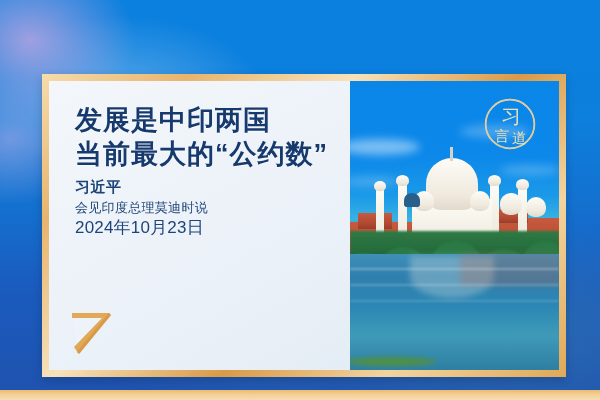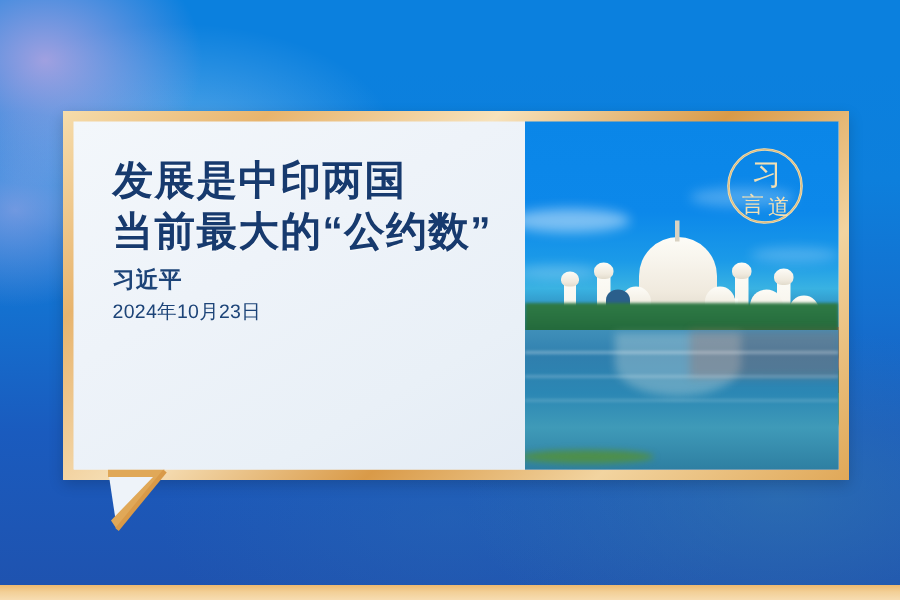--- a/index.html
+++ b/index.html
@@ -15,38 +15,38 @@
         radial-gradient(ellipse 120px 90px at 10px 140px, rgba(190,175,230,.55) 0%, rgba(180,175,230,0) 72%),
         radial-gradient(ellipse 200px 110px at 120px 95px, rgba(255,255,255,.30) 0%, rgba(255,255,255,0) 72%),
         radial-gradient(ellipse 300px 160px at 520px 330px, rgba(60,130,170,.45) 0%, rgba(60,130,170,0) 70%),
         radial-gradient(ellipse 260px 130px at 300px 345px, rgba(45,110,180,.35) 0%, rgba(45,110,180,0) 75%),
         linear-gradient(180deg,#0b80de 0%, #0b80de 12%, #0d7fdc 30%, #1470cf 52%, #1a5bbe 72%, #1d56b5 88%, #1f52ae 100%);
   }
   #bottomBand{position:absolute;left:0;right:0;bottom:0;height:10px;
       background:linear-gradient(180deg,#edb96f 0%,#f2cf96 45%,#f7ddb2 100%);}
 
   
-  #card{position:absolute;left:42px;top:74px;width:524px;height:246px;
+  #card{position:absolute;left:42px;top:74px;width:524px;height:303px;
         box-sizing:border-box;
         border:7px solid transparent;
         background:
           linear-gradient(#eef4fa,#eef4fa) padding-box,
           linear-gradient(135deg,#f6dcab 0%,#e8b46d 18%,#f7e2bb 38%,#d99a48 58%,#f2d4a0 78%,#e0a858 100%) border-box;
         box-shadow:0 3px 9px rgba(0,0,0,.18);
         display:flex;}
   
   #textPanel{width:301px;box-sizing:border-box;
         background:linear-gradient(150deg,#f3f7fb 0%,#eef3f9 40%,#e9f0f7 75%,#e4ecf5 100%);
         padding:22px 0 0 26px;position:relative;}
   .title{color:#173a6e;font-weight:bold;font-size:27px;line-height:34px;letter-spacing:1px;
          text-shadow:0 1px 1px rgba(255,255,255,.7);white-space:nowrap;}
   .meta{margin-top:5px;color:#1d4478;}
   .meta .who{font-size:15px;font-weight:bold;line-height:22px;letter-spacing:.5px;}
   .meta .occ{font-size:13px;line-height:20px;letter-spacing:.3px;}
-  .meta .date{font-size:13px;line-height:19px;letter-spacing:.2px;}
+  .meta .date{font-size:17px;line-height:19px;letter-spacing:.2px;}
 
   
   #photoPanel{flex:1;position:relative;overflow:hidden;
       background:linear-gradient(180deg,#0a86e8 0%,#0c88ea 26%,#1b9ae8 40%,#39b2e2 48%,#2f8fbf 54%,#2a7f8c 60%,#1f6f6a 66%,#2d7f5f 73%,#3a8f78 80%,#2f7fa0 88%,#2a6fa8 100%);}
   
   .pcloud{position:absolute;border-radius:50%;background:rgba(255,255,255,.45);filter:blur(4px);}
   
   #water{position:absolute;left:0;right:0;bottom:0;height:40%;
       background:linear-gradient(180deg,#3f8fb9 0%,#2f7fae 20%,#2b87b4 45%,#3f9ab8 70%,#2e7fa2 100%);}
   .ripple{position:absolute;height:2px;background:rgba(255,255,255,.30);filter:blur(1px);}
@@ -72,20 +72,21 @@
 
 <div id="bg"></div>
 
 <div id="card">
 
   <div id="textPanel">
     <div class="title">发展是中印两国</div>
     <div class="title">当前最大的“公约数”</div>
     <div class="meta">
       <div class="who">习近平</div>
+      <div class="occ">会见印度总理莫迪时说</div>
       <div class="date">2024年10月23日</div>
     </div>
   </div>
 
   <div id="photoPanel">
 
     <div class="pcloud" style="left:-10px;top:58px;width:80px;height:16px;"></div>
     <div class="pcloud" style="left:110px;top:44px;width:70px;height:13px;opacity:.55"></div>
     <div class="pcloud" style="left:150px;top:84px;width:60px;height:10px;opacity:.5"></div>
     <div class="pcloud" style="left:-6px;top:96px;width:55px;height:9px;opacity:.5"></div>

